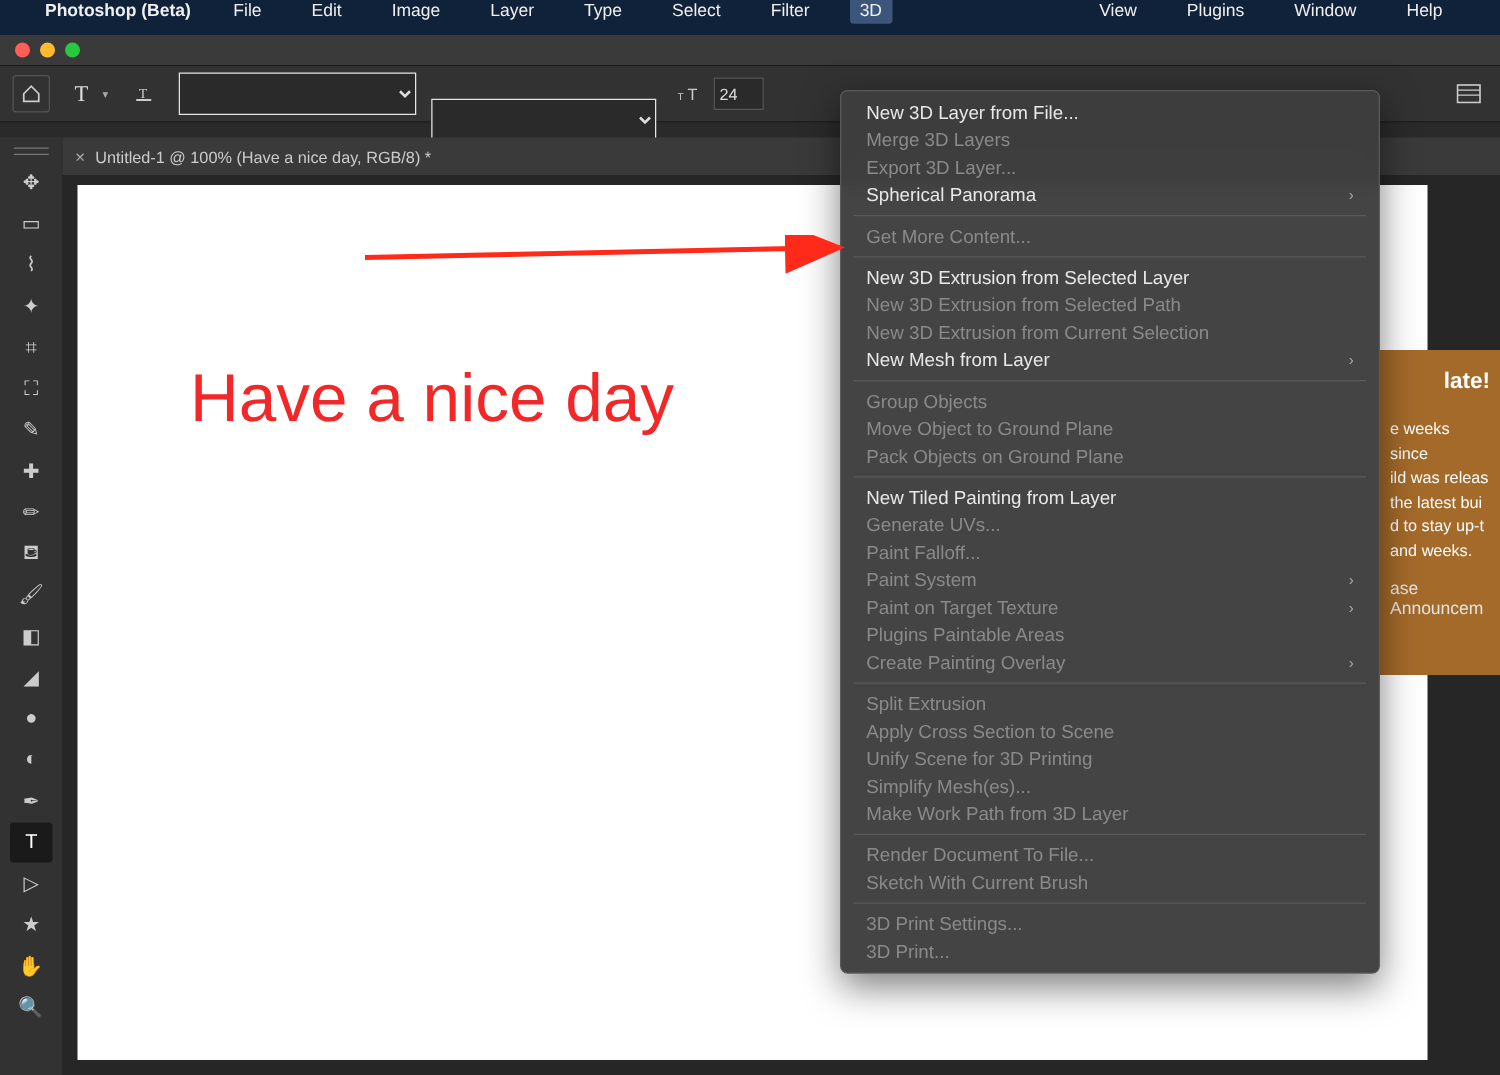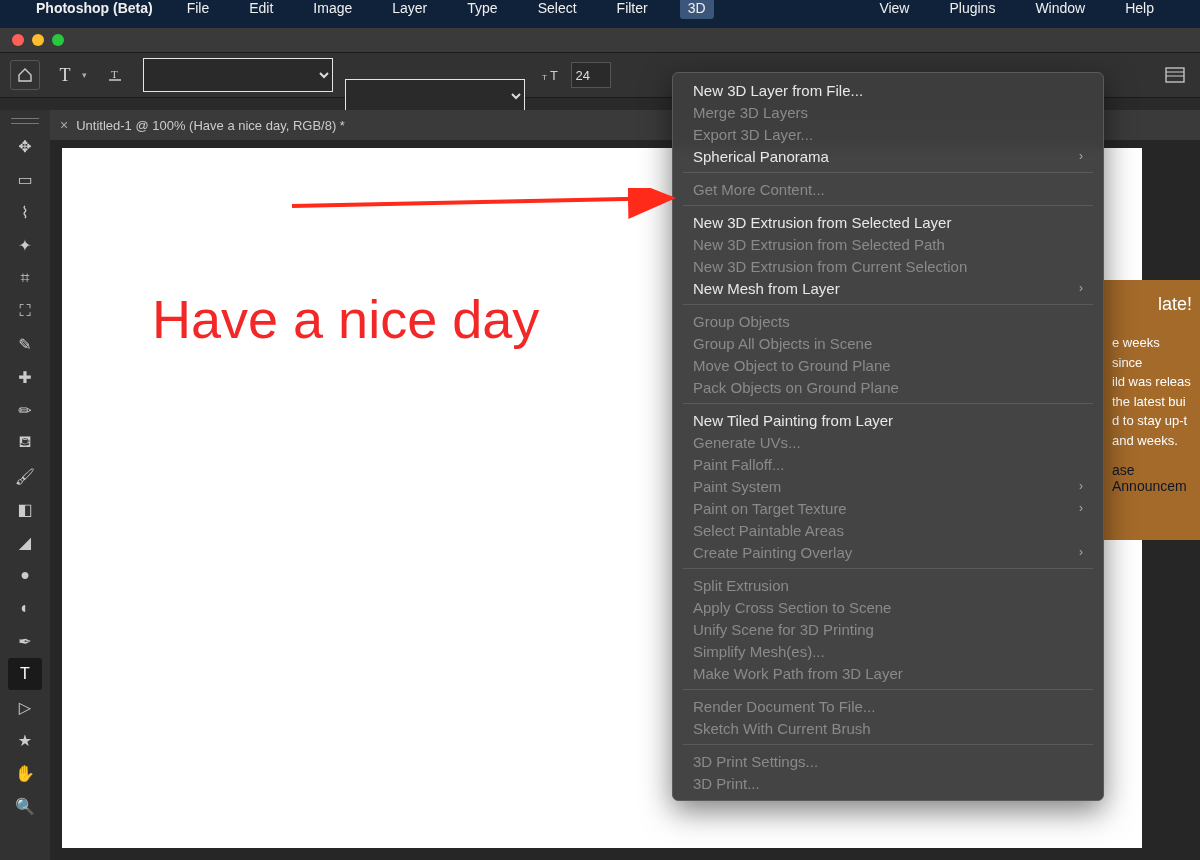--- a/index.html
+++ b/index.html
@@ -36,23 +36,23 @@
   
   .tabbar{position:absolute;left:50px;top:110px;right:0;height:30px;background:#3a3a3a;border-bottom:1px solid #1a1a1a;display:flex;align-items:center;font-size:13px;color:#ccc;}
   .tabbar .dtab{padding:0 10px;height:100%;display:flex;align-items:center;}
   .tabbar .x{margin-right:8px;color:#aaa;font-size:14px;}
   
   .canvaswrap{position:absolute;left:50px;top:140px;right:0;bottom:0;background:#262626;}
   .canvas{position:absolute;left:12px;top:8px;width:1080px;height:700px;background:#fff;}
   .canvastext{position:absolute;left:90px;top:140px;font-size:54px;color:#f22828;font-family:Arial,sans-serif;}
   
   .rpanel{position:absolute;right:0;top:140px;width:96px;height:260px;background:#a46a2a;color:#fff;font-size:14px;padding:14px 8px;box-sizing:border-box;overflow:hidden;}
-  .rpanel .hd{font-weight:400;font-size:18px;margin-bottom:18px;text-align:right;}
+  .rpanel .hd{font-weight:700;font-size:18px;margin-bottom:18px;text-align:right;}
   .rpanel .bd{font-size:13px;line-height:1.5;text-align:left;}
-  .rpanel .link{color:#0f172a;margin-top:12px;display:block;}
+  .rpanel .link{color:#e5e5e5;margin-top:12px;display:block;}
   
   .dropdown{position:absolute;left:672px;top:44px;width:430px;background:rgba(62,62,62,0.97);border:1px solid #5a5a5a;border-radius:6px;box-shadow:0 10px 30px rgba(0,0,0,0.5);padding:6px 0;font-size:15px;backdrop-filter:blur(8px);margin-top:28px;}
   .dropdown .row{height:22px;padding:0 20px;display:flex;align-items:center;color:#e8e8e8;}
   .dropdown .row.disabled{color:#8a8a8a;}
   .dropdown .row .chev{margin-left:auto;font-size:12px;color:#aaa;}
   .dropdown .row .short{margin-left:auto;font-size:13px;color:#aaa;}
   .dropdown hr{border:none;border-top:1px solid #5a5a5a;margin:5px 10px;}
   
   .arrow{position:absolute;pointer-events:none;}
   svg{display:block;}
@@ -196,23 +196,20 @@
     </div>
     <div class="row">
       <span>New Mesh from Layer</span>
       <span class="chev">›</span>
     </div>
     <hr>
     <div class="row disabled">
       <span>Group Objects</span>
     </div>
     <div class="row disabled">
-      <span>Group All Objects in Scene</span>
-    </div>
-    <div class="row disabled">
       <span>Move Object to Ground Plane</span>
     </div>
     <div class="row disabled">
       <span>Pack Objects on Ground Plane</span>
     </div>
     <hr>
     <div class="row">
       <span>New Tiled Painting from Layer</span>
     </div>
     <div class="row disabled">
@@ -223,21 +220,21 @@
     </div>
     <div class="row disabled">
       <span>Paint System</span>
       <span class="chev">›</span>
     </div>
     <div class="row disabled">
       <span>Paint on Target Texture</span>
       <span class="chev">›</span>
     </div>
     <div class="row disabled">
-      <span>Select Paintable Areas</span>
+      <span>Plugins Paintable Areas</span>
     </div>
     <div class="row disabled">
       <span>Create Painting Overlay</span>
       <span class="chev">›</span>
     </div>
     <hr>
     <div class="row disabled">
       <span>Split Extrusion</span>
     </div>
     <div class="row disabled">

